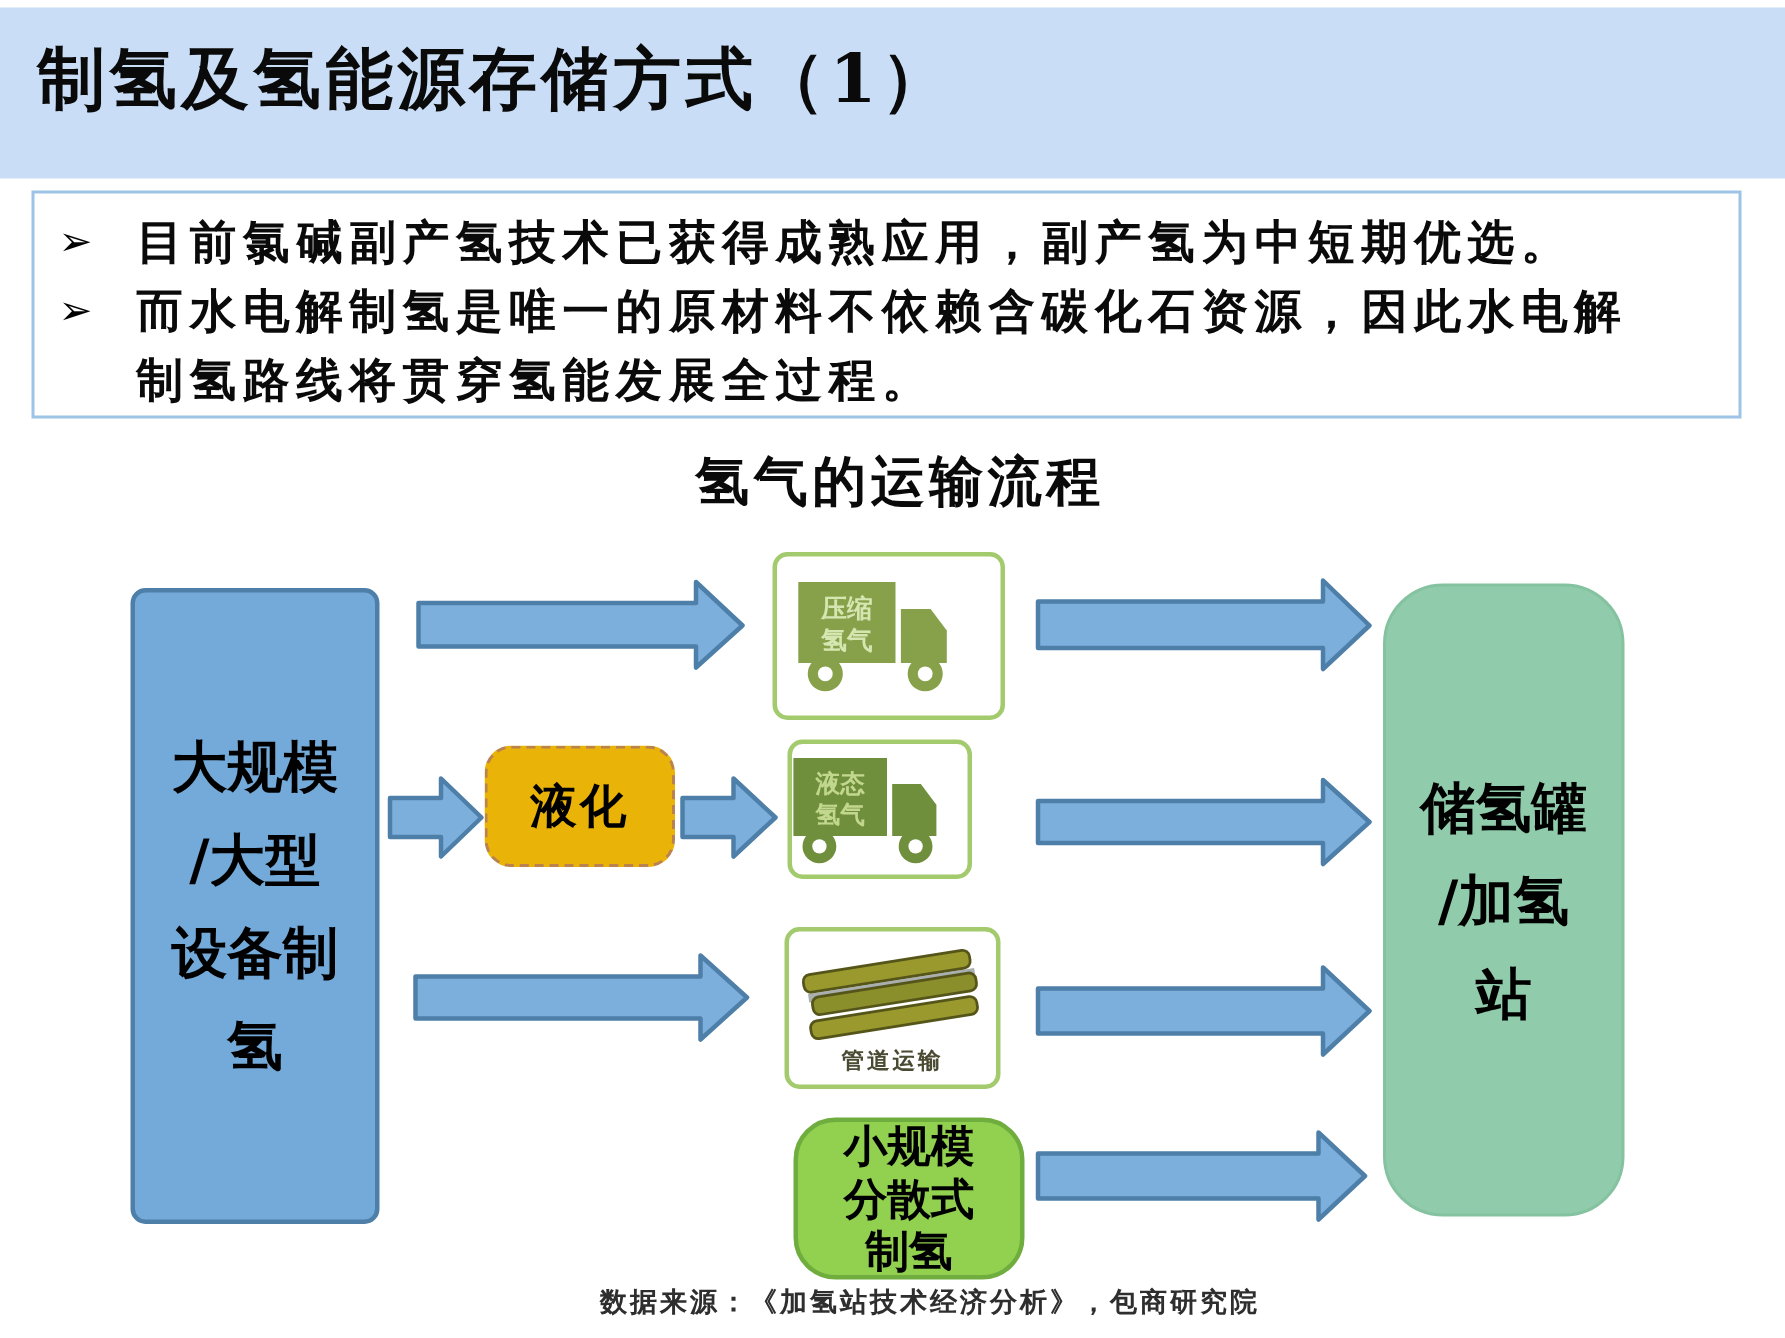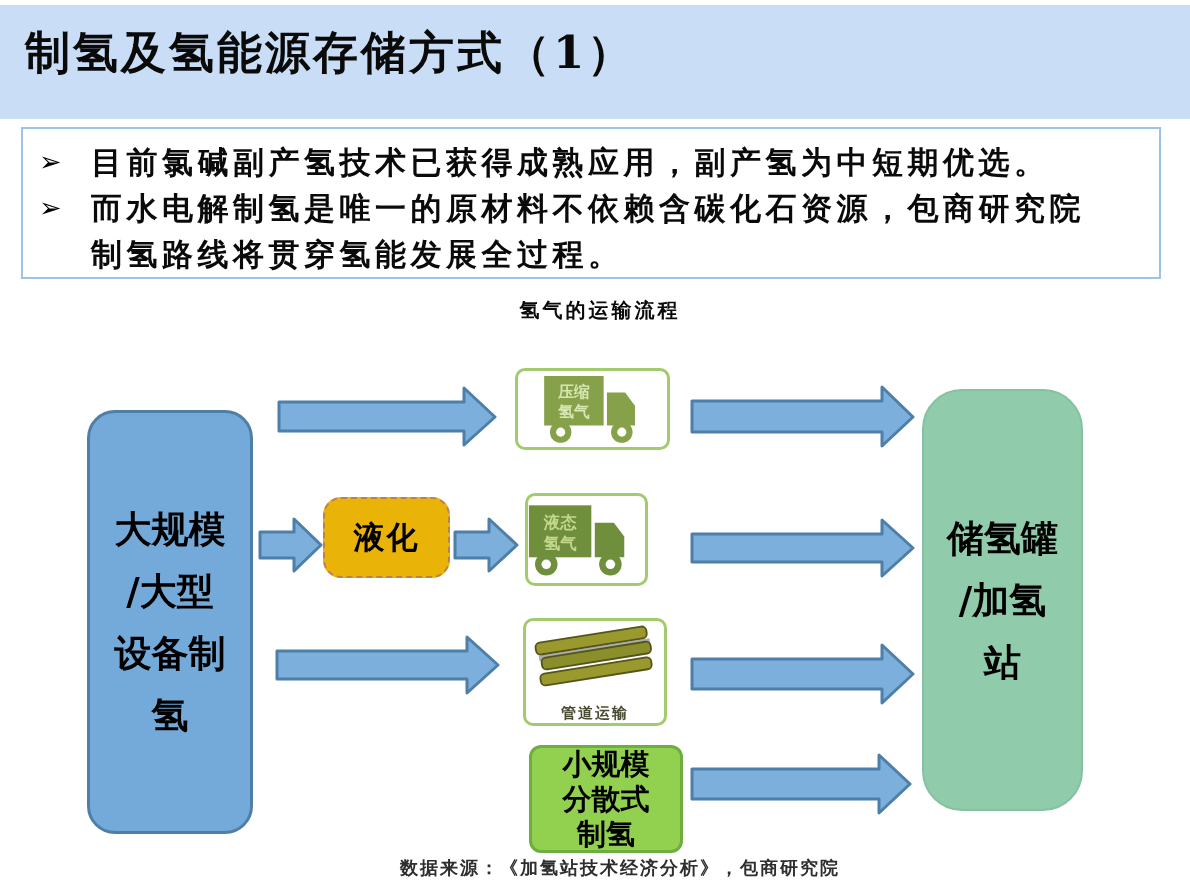--- a/index.html
+++ b/index.html
@@ -30,52 +30,52 @@
     font-family:"DejaVu Sans",sans-serif; flex:0 0 52px;
   }
   .bullet-lines { flex:1; }
   .bullet-line {
     font-size:31px; font-weight:bold; line-height:46px; color:#0a0a0a;
     letter-spacing:4.5px; white-space:nowrap;
   }
   
   .diagram-title {
     position:absolute; left:380px; top:297px; width:440px; text-align:center;
-    font-size:20px; font-weight:bold; letter-spacing:3px; color:#0a0a0a;
+    font-size:36px; font-weight:bold; letter-spacing:3px; color:#0a0a0a;
     white-space:nowrap;
   }
   .round-box { position:absolute; display:flex; flex-direction:column; justify-content:center; align-items:center; text-align:center; }
   .source-box {
-    left:87px; top:410px; width:166px; height:424px;
-    background:#74aad9; border:3px solid #4e7fa8; border-radius:28px;
+    left:87px; top:392px; width:166px; height:424px;
+    background:#74aad9; border:3px solid #4e7fa8; border-radius:10px;
   }
   .dest-box {
     left:922px; top:389px; width:161px; height:422px;
     background:#90cbab; border:2px solid #85c2a0; border-radius:40px;
   }
   .big-box-line { font-size:37px; font-weight:bold; color:#000; line-height:62px; white-space:nowrap; }
   .liq-box {
     left:323px; top:497px; width:127px; height:81px;
     background:#eab308; border:2px dashed #b9824e; border-radius:18px;
   }
   .liq-label { font-size:31px; font-weight:bold; color:#000; letter-spacing:2px; }
   .small-scale-box {
     left:529px; top:745px; width:154px; height:108px;
-    background:#92d050; border:3px solid #6fae3e; border-radius:12px;
+    background:#92d050; border:3px solid #6fae3e; border-radius:28px;
   }
   .small-line { font-size:29px; font-weight:bold; color:#000; line-height:35px; white-space:nowrap; }
   
   .icon-card {
     position:absolute; background:#ffffff; border:3px solid #a4ca6e;
     border-radius:10px; display:flex; flex-direction:column;
     align-items:center; justify-content:center;
   }
-  .icon-card-1 { left:515px; top:368px; width:155px; height:82px;align-items:flex-end; }
+  .icon-card-1 { left:515px; top:368px; width:155px; height:112px; }
   .icon-card-2 { left:525px; top:493px; width:123px; height:93px; }
-  .icon-card-3 { left:523px; top:618px; width:144px; height:108px; padding-top:4px;justify-content:space-between; }
+  .icon-card-3 { left:523px; top:618px; width:144px; height:108px; padding-top:4px; }
   .pipe-caption {
     font-size:15px; font-weight:bold; color:#4b4b33; letter-spacing:2px;
     margin-top:-2px; white-space:nowrap; font-family:"DejaVu Sans",sans-serif;
   }
   .truck-label {
     font-family:"DejaVu Sans",sans-serif; font-weight:bold;
   }
   
   .arrow { position:absolute; }
   
@@ -97,21 +97,21 @@
   <div class="bullet-box">
     <div class="bullet-row">
       <div class="bullet-glyph">➢</div>
       <div class="bullet-lines">
         <div class="bullet-line">目前氯碱副产氢技术已获得成熟应用，副产氢为中短期优选。</div>
       </div>
     </div>
     <div class="bullet-row">
       <div class="bullet-glyph">➢</div>
       <div class="bullet-lines">
-        <div class="bullet-line">而水电解制氢是唯一的原材料不依赖含碳化石资源，包商研究院</div>
+        <div class="bullet-line">而水电解制氢是唯一的原材料不依赖含碳化石资源，因此水电解</div>
         <div class="bullet-line">制氢路线将贯穿氢能发展全过程。</div>
       </div>
     </div>
   </div>
 
   <div class="diagram-title">氢气的运输流程</div>
 
   <div class="round-box source-box">
     <div class="big-box-line">大规模</div>
     <div class="big-box-line">/大型</div>

